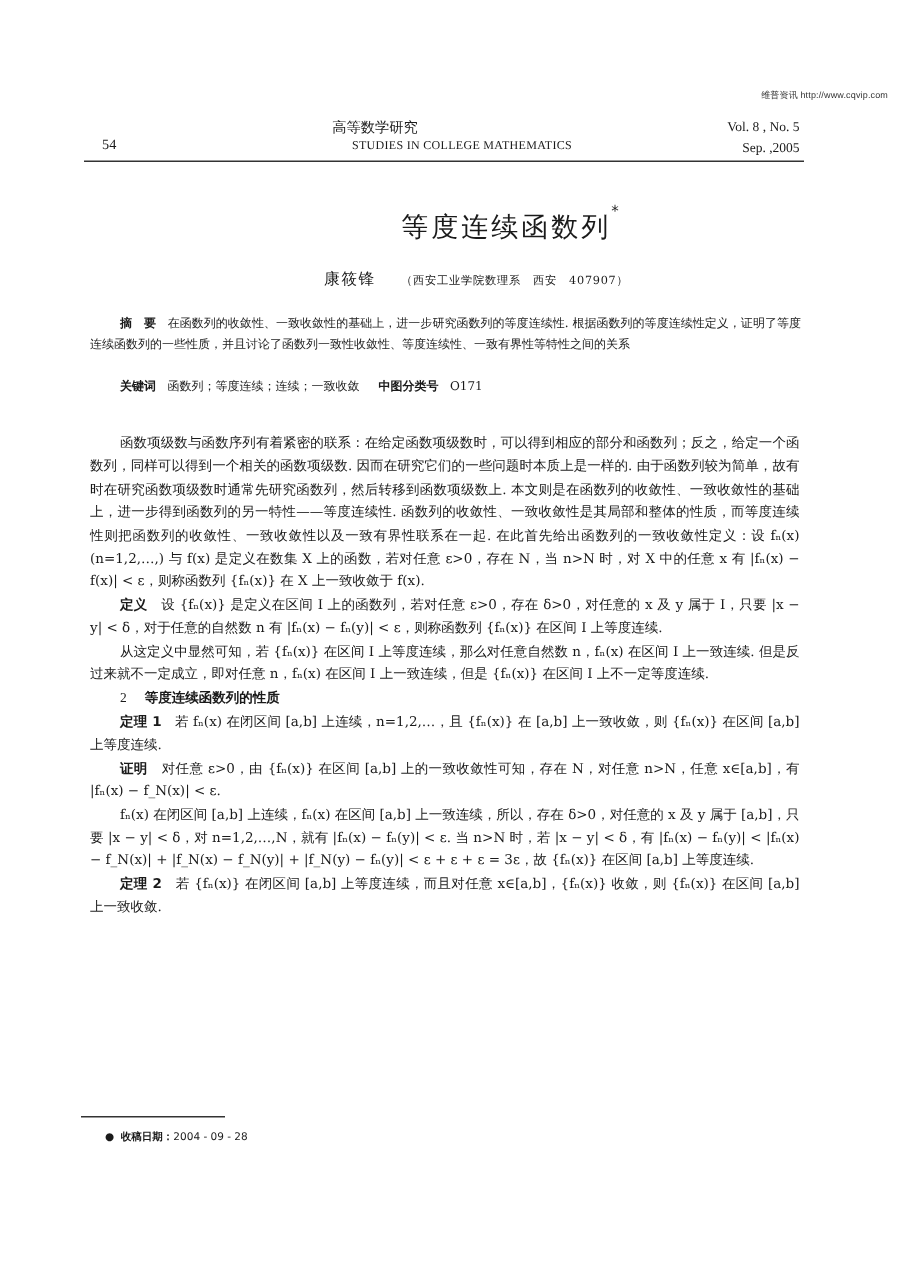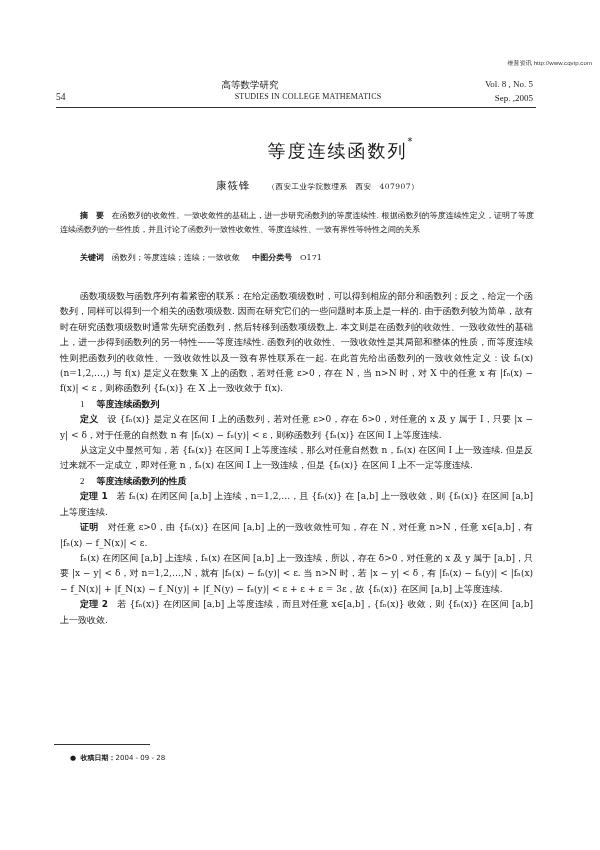--- a/index.html
+++ b/index.html
@@ -6,21 +6,21 @@
   body {
     width: 600px; height: 850px; background: #ffffff; position: relative; overflow: hidden;
     font-family: "DejaVu Serif", "Liberation Serif", serif; color: #1a1a1a;
   }
   .abs { position: absolute; }
   .watermark { top: 59px; right: 8px; font-size: 6px; color: #333; font-family: "Liberation Sans", sans-serif; letter-spacing: 0.1px; }
   .hdr-cn { top: 79px; left: 0; width: 500px; text-align: center; font-size: 9.5px; }
   .hdr-en { top: 92px; left: 8px; width: 600px; text-align: center; font-size: 8px; font-family: "Liberation Serif", serif; letter-spacing: 0.2px; }
   .hdr-vol { top: 79px; right: 67px; font-size: 9px; font-family: "Liberation Serif", serif; }
   .hdr-date { top: 93px; right: 67px; font-size: 9px; font-family: "Liberation Serif", serif; }
-  .hdr-page { top: 92px; left: 56px; font-size: 9.5px; font-family: "Liberation Serif", serif; }
+  .hdr-page { top: 92px; left: 68px; font-size: 9.5px; font-family: "Liberation Serif", serif; }
   .hdr-rule { top: 107px; left: 56px; width: 480px; height: 0; border-top: 1.2px solid #333; }
 
   .title { top: 139px; left: 0; width: 600px; text-align: center; font-size: 18px; font-family: "DejaVu Sans", sans-serif; letter-spacing: 2px; padding-left: 41px; }
   .title sup { font-size: 10px; vertical-align: top; position: relative; top: -3px; }
   .author-line { top: 179px; left: 188px; font-size: 9px; }
   .author { font-size: 10.5px; font-weight: normal; letter-spacing: 1px; margin-right: 14px; margin-left: 28px; }
   .affil { font-size: 7.5px; letter-spacing: 0.5px; }
 
   .block { left: 60px; width: 473px; font-size: 9px; line-height: 15.4px; text-align: justify; }
   .block p { margin: 0; }
@@ -63,23 +63,20 @@
 <div class="abs block keywords indent">
   <span class="b">关键词</span>&nbsp;&nbsp;
   <span>函数列；等度连续；连续；一致收敛</span>&nbsp;&nbsp;&nbsp;&nbsp;
   <span class="b">中图分类号</span>&nbsp;&nbsp;
   <span>O171</span>
 </div>
 
 <div class="abs block body1">
   <p class="indent">函数项级数与函数序列有着紧密的联系：在给定函数项级数时，可以得到相应的部分和函数列；反之，给定一个函数列，同样可以得到一个相关的函数项级数. 因而在研究它们的一些问题时本质上是一样的. 由于函数列较为简单，故有时在研究函数项级数时通常先研究函数列，然后转移到函数项级数上. 本文则是在函数列的收敛性、一致收敛性的基础上，进一步得到函数列的另一特性——等度连续性. 函数列的收敛性、一致收敛性是其局部和整体的性质，而等度连续性则把函数列的收敛性、一致收敛性以及一致有界性联系在一起. 在此首先给出函数列的一致收敛性定义：设 fₙ(x)(n=1,2,…,) 与 f(x) 是定义在数集 X 上的函数，若对任意 ε&gt;0，存在 N，当 n&gt;N 时，对 X 中的任意 x 有 |fₙ(x) − f(x)| &lt; ε，则称函数列 {fₙ(x)} 在 X 上一致收敛于 f(x).</p>
 
-  <p class="sec">
-    <span class="num">1</span><span>等度连续函数列</span>
-  </p>
   <p class="indent">
     <span class="b">定义</span>&nbsp;&nbsp;
     <span>设 {fₙ(x)} 是定义在区间 I 上的函数列，若对任意 ε&gt;0，存在 δ&gt;0，对任意的 x 及 y 属于 I，只要 |x − y| &lt; δ，对于任意的自然数 n 有 |fₙ(x) − fₙ(y)| &lt; ε，则称函数列 {fₙ(x)} 在区间 I 上等度连续.</span>
   </p>
   <p class="indent">从这定义中显然可知，若 {fₙ(x)} 在区间 I 上等度连续，那么对任意自然数 n，fₙ(x) 在区间 I 上一致连续. 但是反过来就不一定成立，即对任意 n，fₙ(x) 在区间 I 上一致连续，但是 {fₙ(x)} 在区间 I 上不一定等度连续.</p>
 
   <p class="sec">
     <span class="num">2</span><span>等度连续函数列的性质</span>
   </p>
   <p class="indent">

